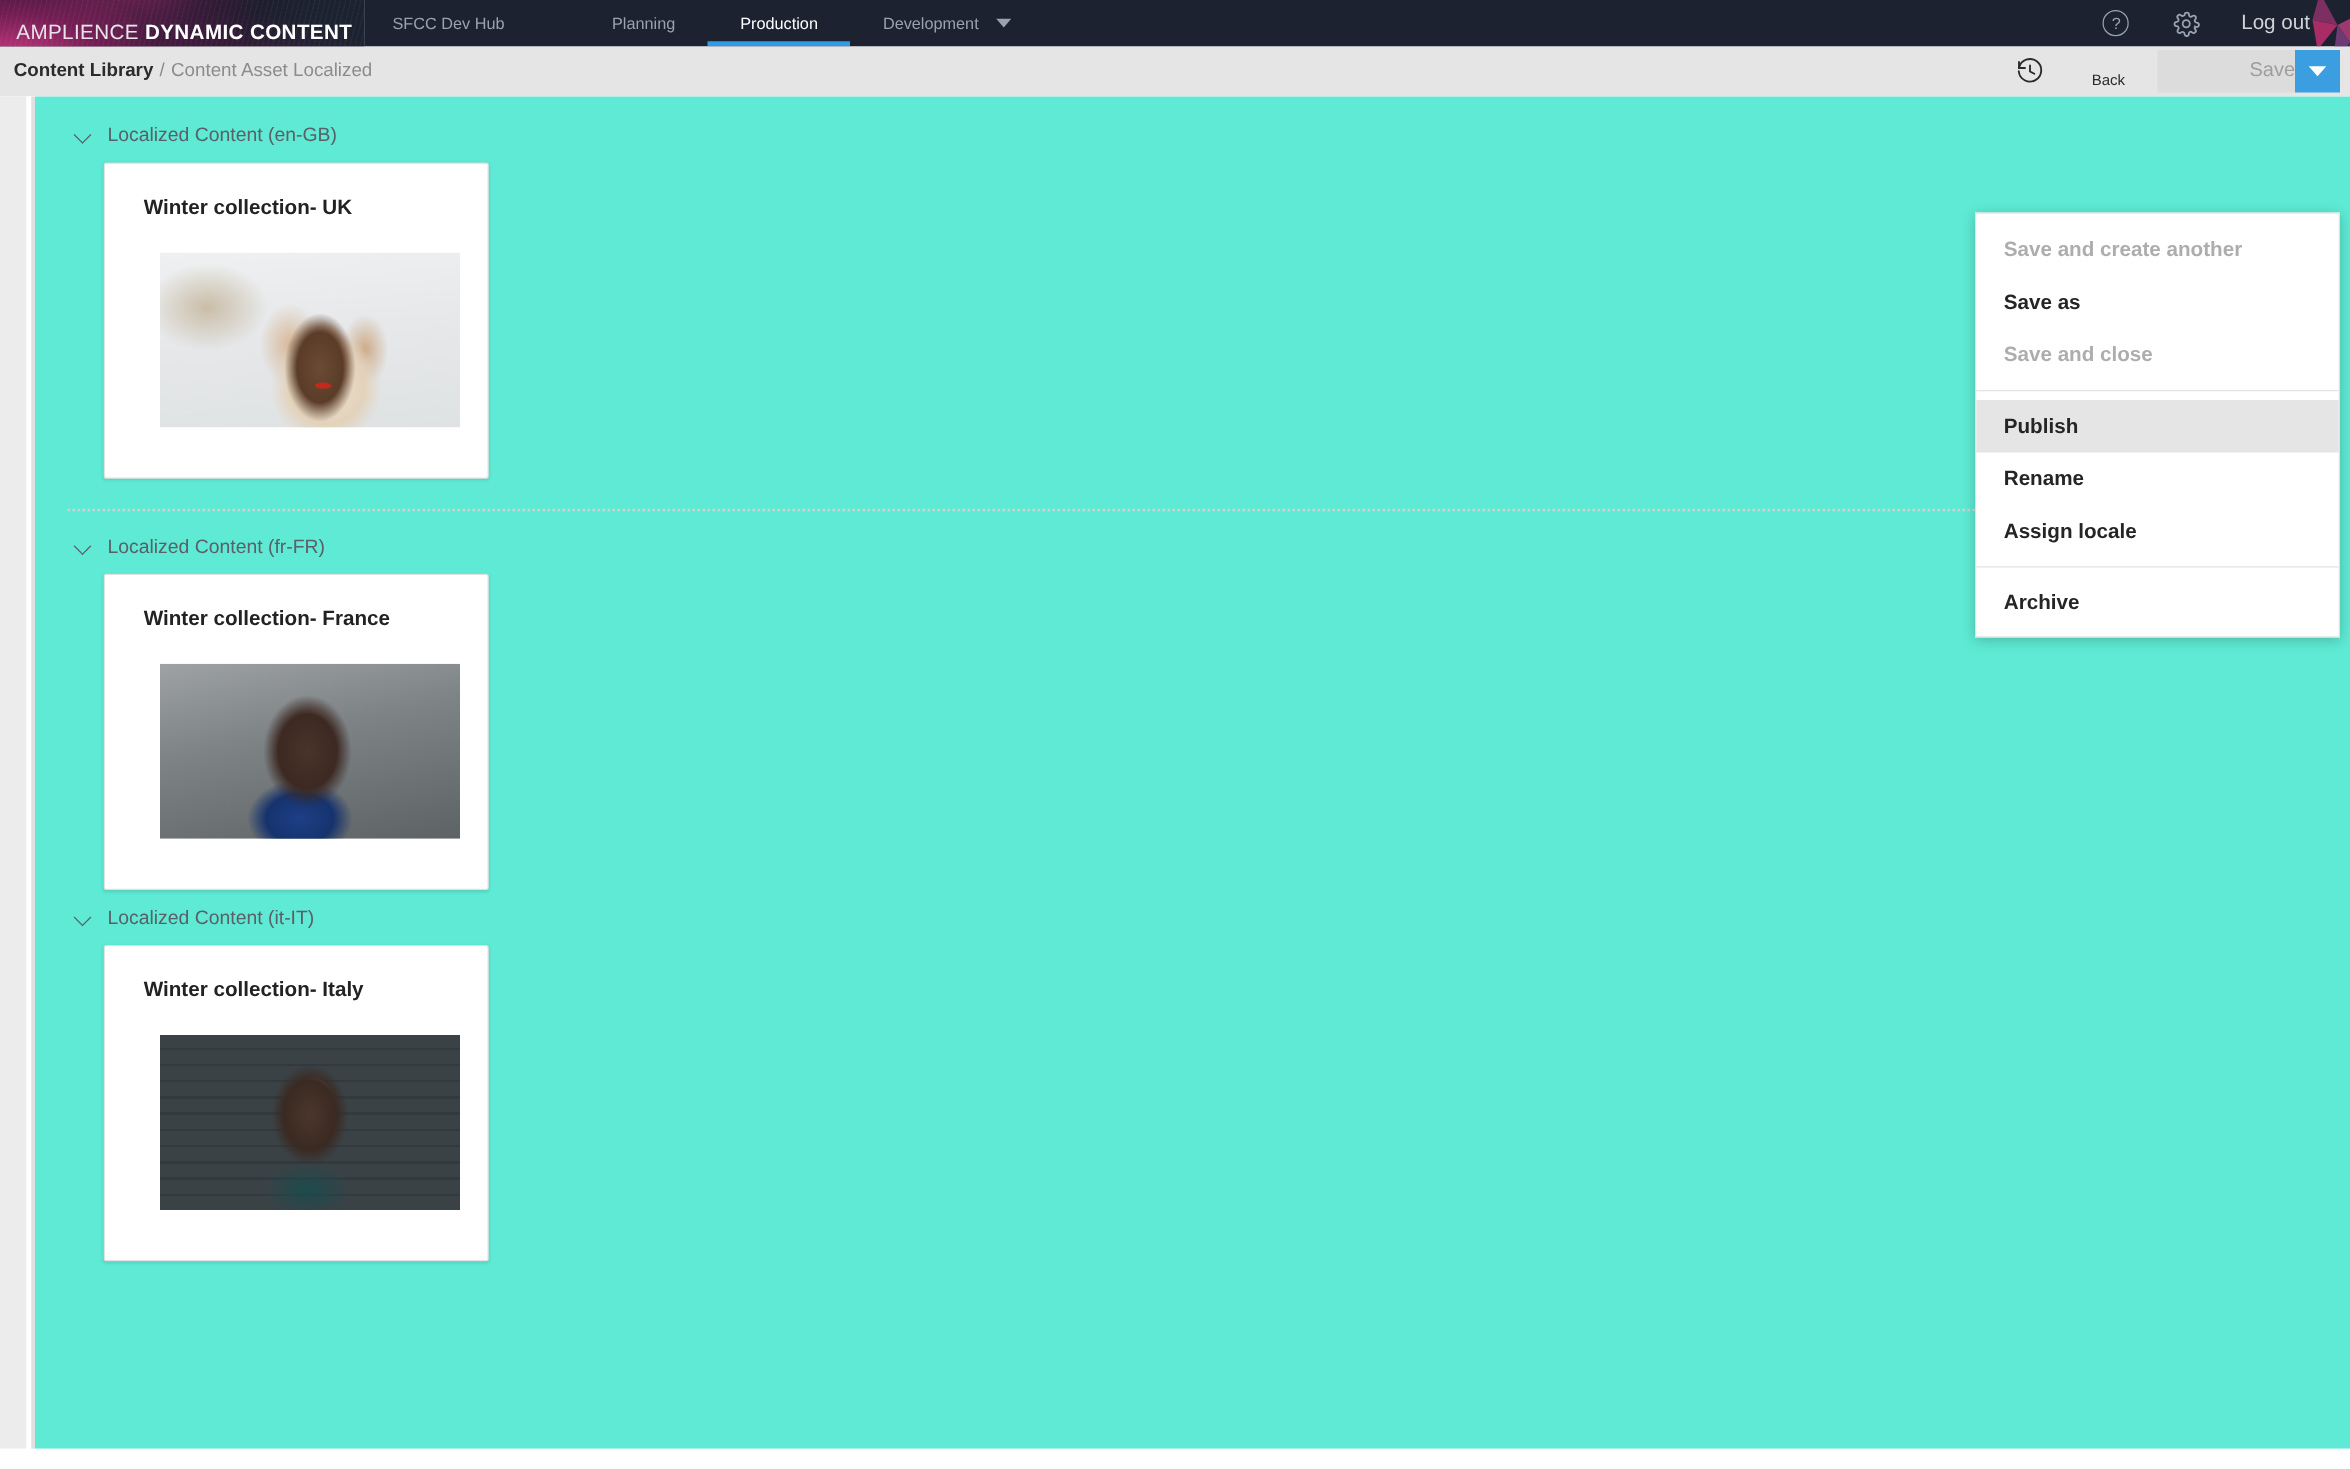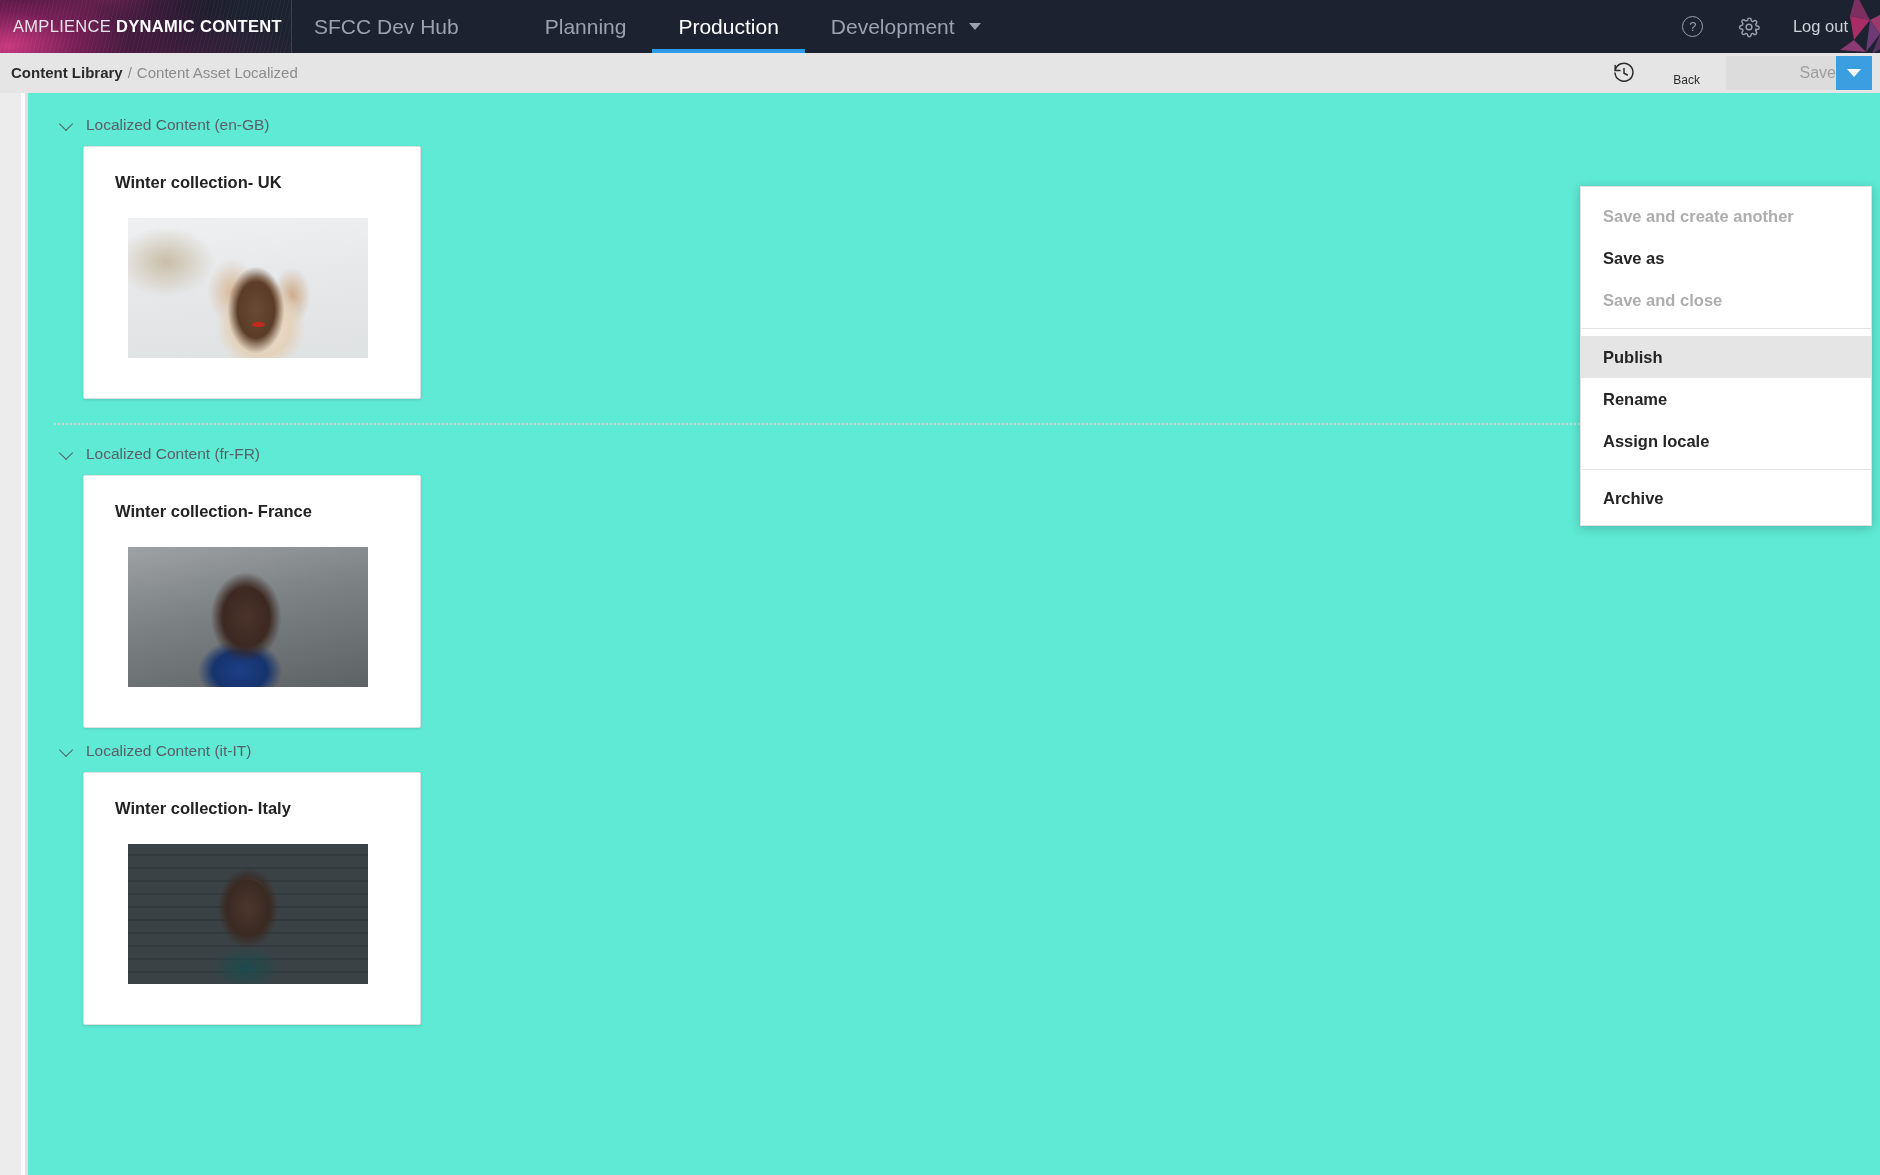--- a/index.html
+++ b/index.html
@@ -6,21 +6,21 @@
   html, body {
     width: 1880px; height: 1175px;
     overflow: hidden;
     font-family: "Liberation Sans", sans-serif;
     background: #ffffff;
   }
 
   
   .topnav {
     position: relative;
-    width: 1880px; height: 53px;
+    width: 1880px; height: 37px;
     background: #1c2230;
     display: flex; align-items: stretch;
     overflow: hidden;
     z-index: 40;
   }
   .brand-zone {
     position: relative;
     width: 292px; height: 53px;
     display: flex; align-items: center;
     padding-left: 13px;
@@ -46,21 +46,21 @@
     font-size: 16.5px; letter-spacing: .3px;
     color: #e8e4ea; white-space: nowrap;
   }
   .brand-text b { color: #ffffff; font-weight: bold; }
 
   .nav-links { display: flex; align-items: stretch; }
   .nav-item {
     position: relative;
     display: flex; align-items: center;
     padding: 0 26px;
-    font-size: 21px;
+    font-size: 13px;
     color: #9aa2b1;
     cursor: pointer;
     white-space: nowrap;
     justify-content: flex-end;
   }
   .nav-item.hub { padding-left: 22px; padding-right: 60px; }
   .nav-item.active { color: #ffffff; }
   .nav-item.active::after {
     content: ""; position: absolute;
     left: 0; right: 0; bottom: 0; height: 4px;
@@ -191,21 +191,21 @@
     content: ""; position: absolute;
     left: 1px; top: 0px;
     width: 9px; height: 9px;
     border-right: 1.8px solid #5a6068;
     border-bottom: 1.8px solid #5a6068;
     transform: rotate(45deg);
   }
   .section-title { font-size: 15.5px; color: #5a6068; }
 
   .card {
-    width: 338px;
+    width: 308px;
     background: #ffffff;
     border: 1px solid #e0e0e0;
     border-radius: 2px;
     box-shadow: 0 1px 3px rgba(0,0,0,0.12);
     margin-left: 55px;
     padding: 26px 22px 40px 22px;
   }
   .card-title {
     font-size: 16.5px; font-weight: bold;
     color: #222222;

